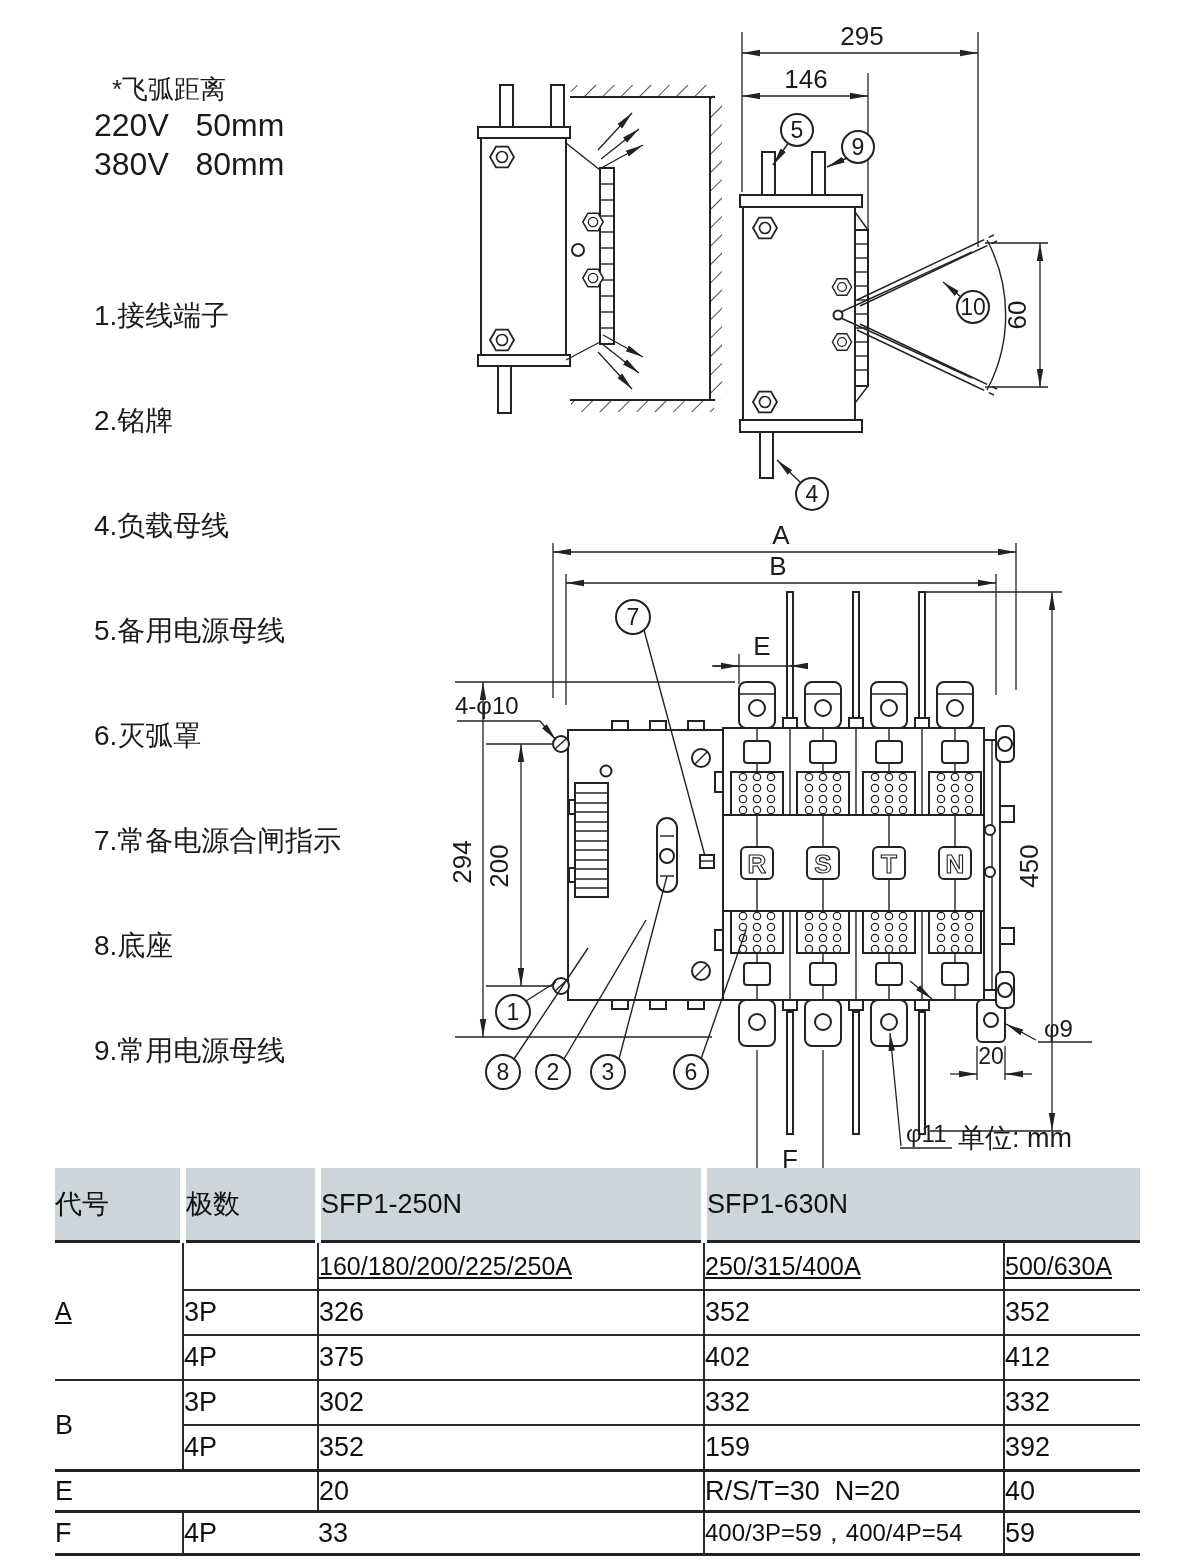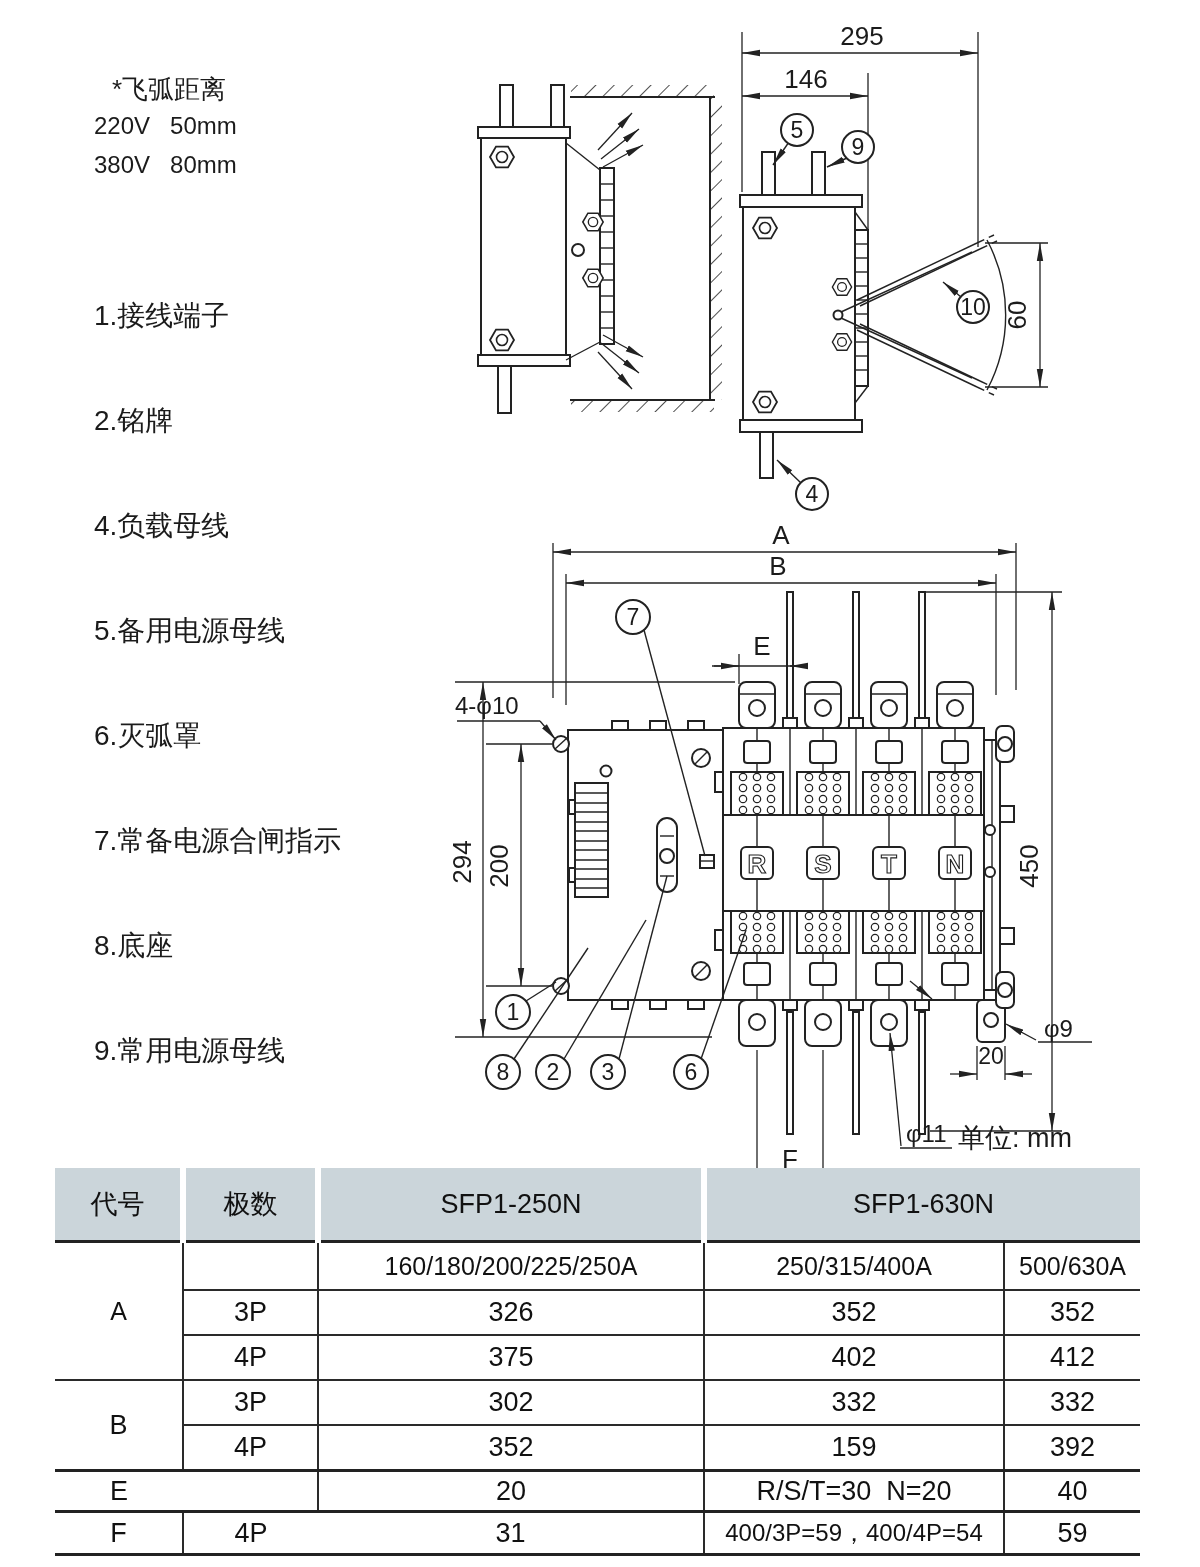--- a/index.html
+++ b/index.html
@@ -1,19 +1,19 @@
 <!DOCTYPE html>
 <html><head>
 <meta charset="utf-8">
 <style>
   html,body{margin:0;padding:0;background:#fff;}
   .page{position:relative;width:1200px;height:1567px;background:#ffffff;
         font-family:"Liberation Sans","DejaVu Sans",sans-serif;color:#1b1b1b;overflow:hidden;}
   .arc-title{position:absolute;left:112px;top:72px;font-size:26px;white-space:pre;}
-  .arc-lines{position:absolute;left:94px;top:106px;font-size:24px;line-height:39px;white-space:pre;}
+  .arc-lines{position:absolute;left:94px;top:106px;font-size:32px;line-height:39px;white-space:pre;}
   .legend{position:absolute;left:94px;top:228px;font-size:28px;line-height:35px;
           list-style:none;margin:0;padding:0;white-space:pre;}
   .unit-note{position:absolute;left:880px;top:1120px;width:270px;text-align:center;font-size:27px;}
 
   
   svg{position:absolute;}
   .ln{stroke:#222;stroke-width:2;fill:none;stroke-linecap:square;}
   .fillw{fill:#fff;stroke:#222;stroke-width:2;}
   .tn{stroke:#222;stroke-width:1.4;fill:none;}
   .dim{stroke:#222;stroke-width:1.3;fill:none;}
@@ -22,27 +22,27 @@
   .dtxt{font-size:26px;}
   .d24{font-size:24px;}
   .d23{font-size:23px;}
   .co{font-size:23px;text-anchor:middle;}
   .mid{text-anchor:middle;}
   .pole{font-size:26px;font-weight:700;text-anchor:middle;fill:#fff;stroke:#222;stroke-width:1.1;}
 
   
   .dim-table{position:absolute;left:55px;top:1168px;width:1085px;border-collapse:collapse;
              table-layout:fixed;font-size:27px;color:#111;border-bottom:3px solid #222;}
-  .dim-table td{text-align:center;vertical-align:middle;padding:0;white-space:pre;}
+  .dim-table td{text-align:left;vertical-align:middle;padding:0;white-space:pre;}
   .dim-table thead td{background:#cbd5da;height:72px;}
   .gap{border-left:6px solid #fff;}
   .vl{border-left:2px solid #2a2a2a;}
   tr.t3 td{border-top:3px solid #222;}
   tr.t2 td{border-top:2px solid #2a2a2a;}
-  tr.sub td{height:46px;font-size:25px;}
+  tr.sub td{height:46px;font-size:25px;text-decoration:underline;}
   tr.r43 td{height:43px;}
   tr.rE td{height:38px;}
   tr.rF td{height:40px;}
   .smalltxt{font-size:24px;}
 </style>
 </head>
 <body>
 
 <div class="page">
 
@@ -513,20 +513,20 @@
       <tr class="t3 rE">
         <td>E</td>
         <td></td>
         <td class="vl">20</td>
         <td class="vl">R/S/T=30  N=20</td>
         <td class="vl">40</td>
       </tr>
       <tr class="t3 rF">
         <td>F</td>
         <td class="vl">4P</td>
-        <td>31</td>
+        <td>33</td>
         <td class="vl smalltxt">400/3P=59，400/4P=54</td>
         <td class="vl">59</td>
       </tr>
     </tbody>
   </table>
 
 </div>
 
 </body></html>

